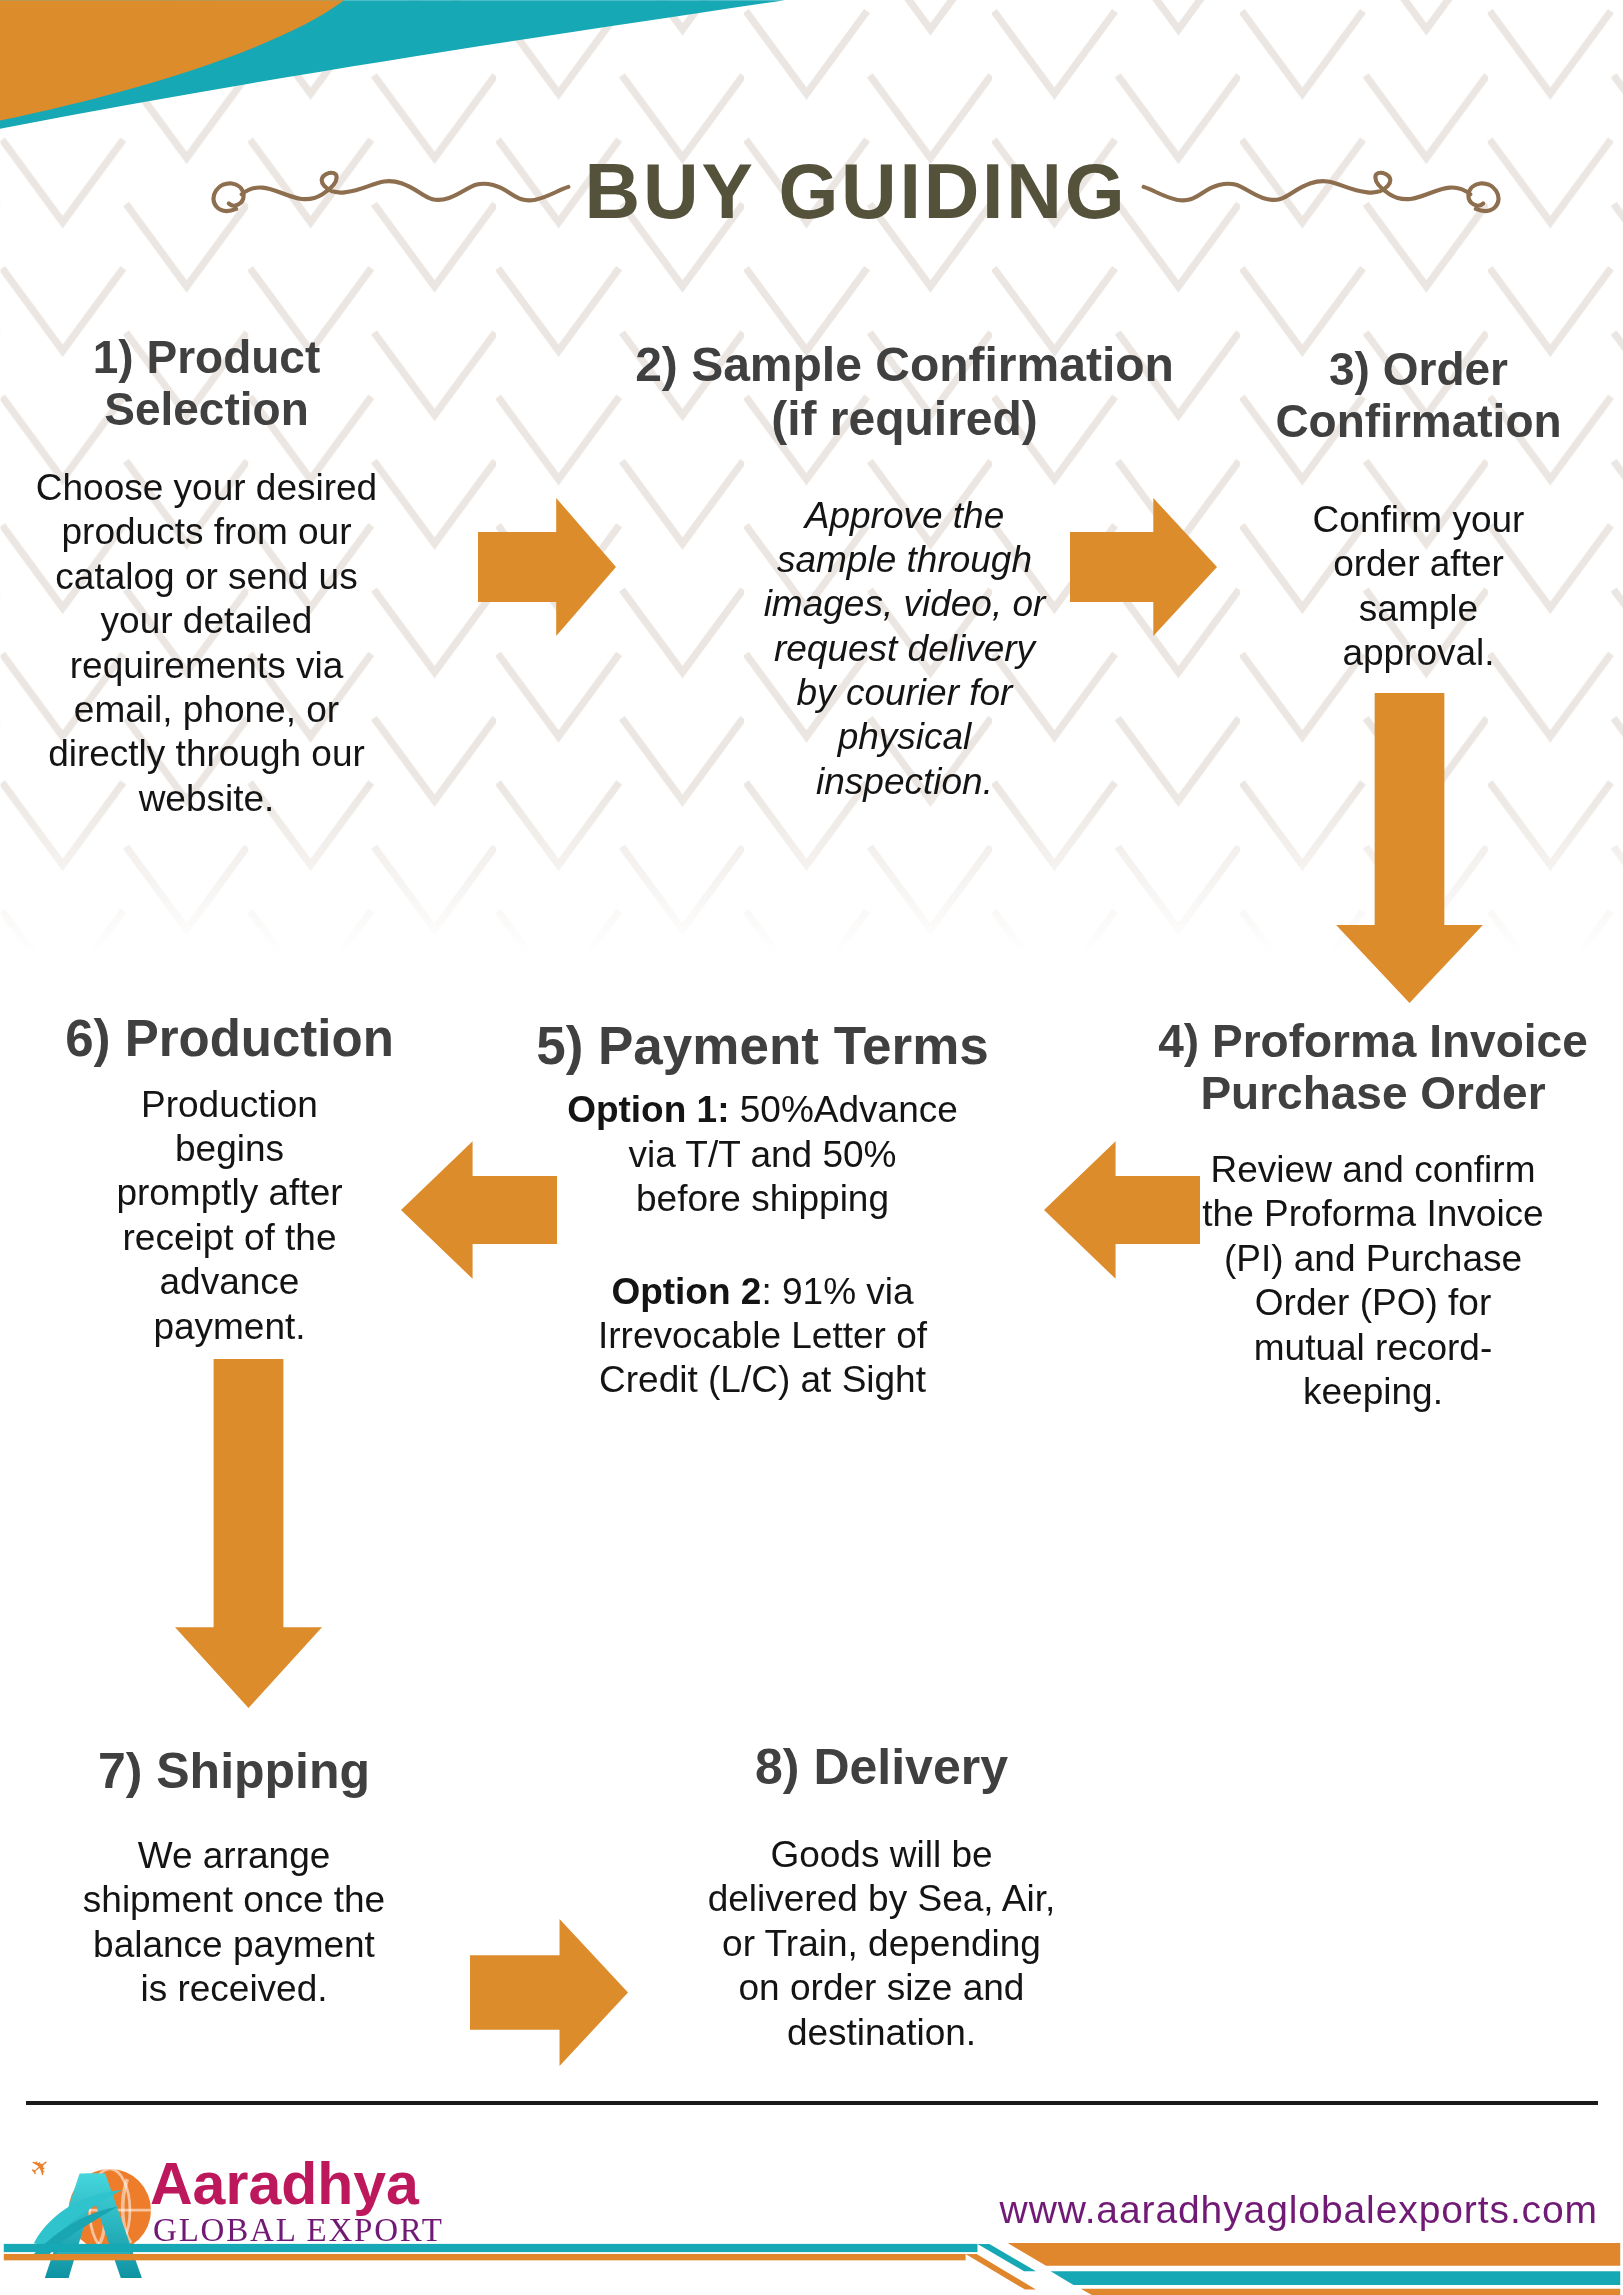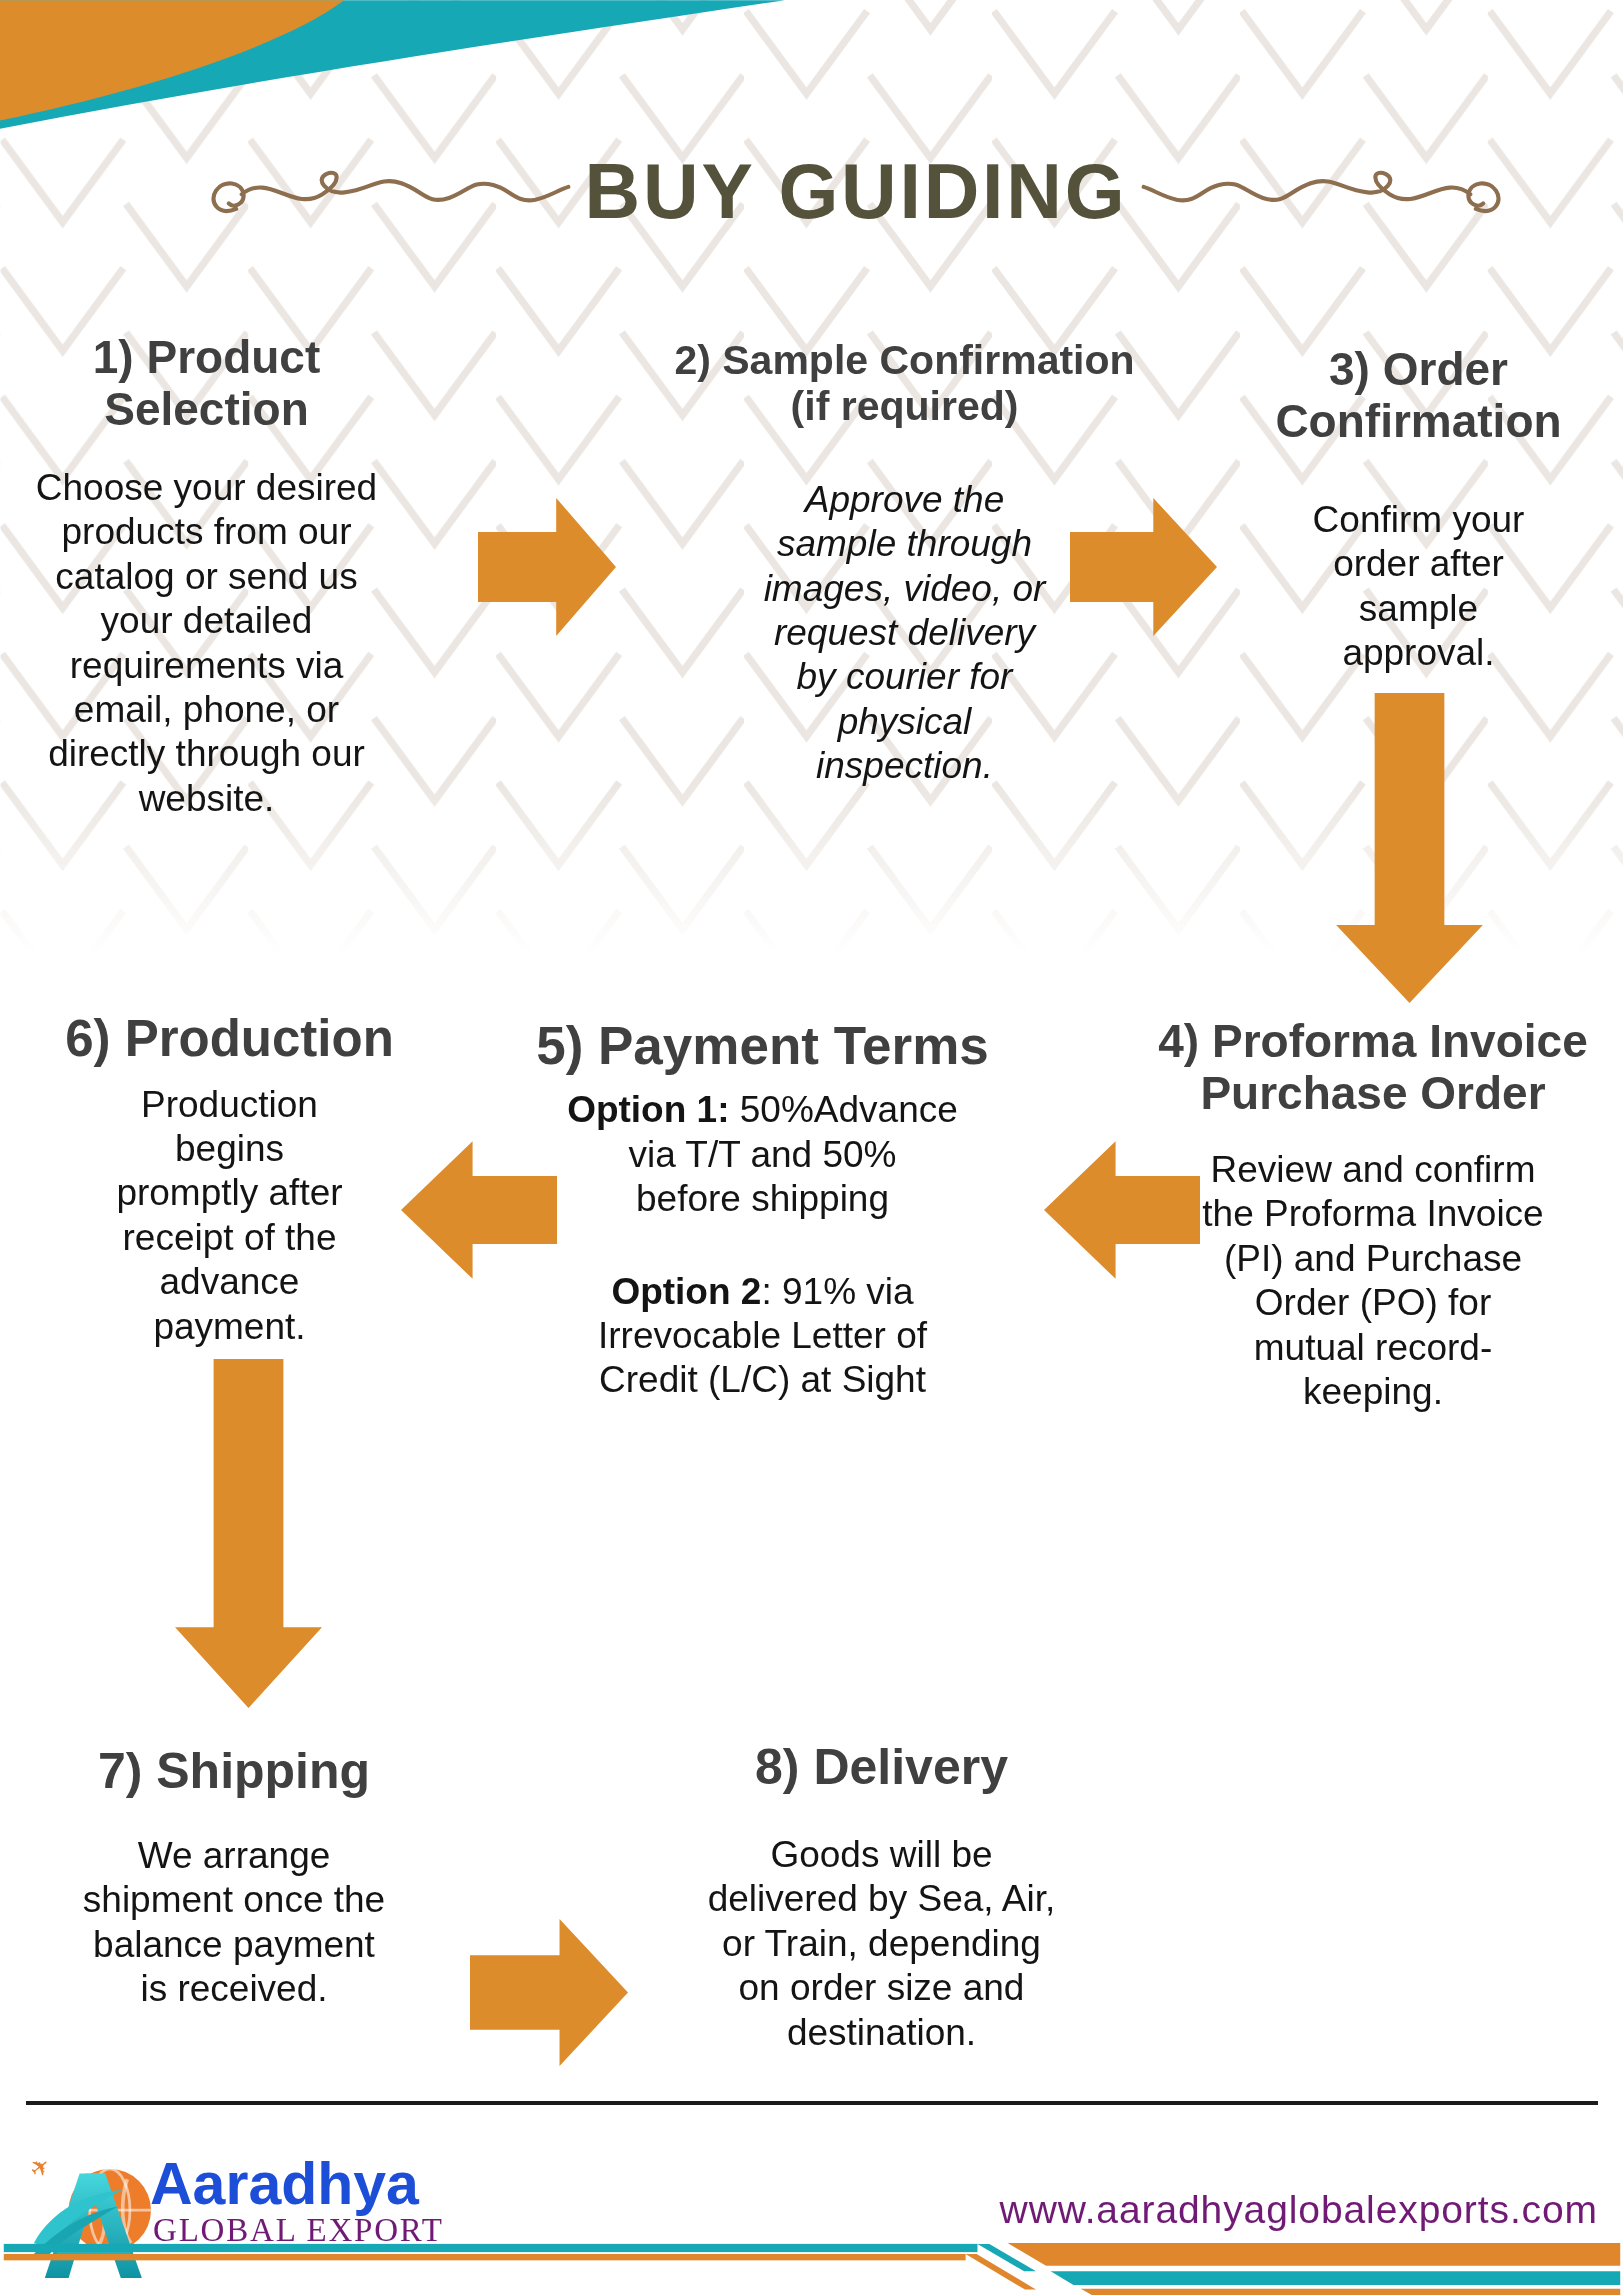--- a/index.html
+++ b/index.html
@@ -34,36 +34,36 @@
   
   .step{position:absolute;text-align:center;color:#141414;}
   .step h2{
     margin:0;font-weight:bold;color:#404040;
     white-space:pre-line;line-height:1.12;
   }
   .step p{
     margin:0;font-size:37px;line-height:1.2;white-space:pre-line;
   }
   .s1{left:0px;   top:332px;  width:413px;}  .s1 h2{font-size:46px;} .s1 p{margin-top:31px;}
-  .s2{left:629px; top:338px;  width:551px;}  .s2 h2{font-size:41px;} .s2 p{margin-top:48px;font-style:italic;}
+  .s2{left:629px; top:338px;  width:551px;}  .s2 h2{font-size:48px;} .s2 p{margin-top:48px;font-style:italic;}
   .s3{left:1235px;top:344px;  width:367px;}  .s3 h2{font-size:46px;text-align:center;} .s3 p{margin-top:51px;}
   .s4{left:1134px;top:1016px; width:478px;}  .s4 h2{font-size:46px;} .s4 p{margin-top:29px;}
   .s5{left:487px; top:1016px; width:551px;}  .s5 h2{font-size:53px;}
   .s5 .opt1{margin-top:13px;} .s5 .opt2{margin-top:48px;}
   .s6{left:23px;  top:1010px; width:413px;}  .s6 h2{font-size:51px;} .s6 p{margin-top:15.6px;}
   .s7{left:23px;  top:1743px; width:422px;}  .s7 h2{font-size:50px;} .s7 p{margin-top:35px;}
   .s8{left:615px; top:1739px; width:533px;}  .s8 h2{font-size:50px;} .s8 p{margin-top:38px;}
 
   
   .divider{position:absolute;left:26px;top:2101px;width:1572px;height:3.7px;background:#1b1b1b;}
   .logo-group{position:absolute;left:32px;top:2153px;width:422px;height:129px;}
   .logo-mark{position:absolute;left:0;top:0;}
   .brand-name{
     position:absolute;left:118px;top:1.8px;margin:0;
-    font-size:59px;font-weight:600;color:#1d4ed8;line-height:1;
+    font-size:59px;font-weight:600;color:#be185d;line-height:1;
   }
   .brand-tagline{
     position:absolute;left:121px;top:61px;margin:0;
     font-family:"Liberation Serif", serif;
     font-size:33px;color:#701a75;letter-spacing:1.8px;line-height:1;
   }
   .website{
     position:absolute;right:26px;top:2188px;margin:0;
     font-size:39px;color:#701a75;letter-spacing:0.9px;
   }

